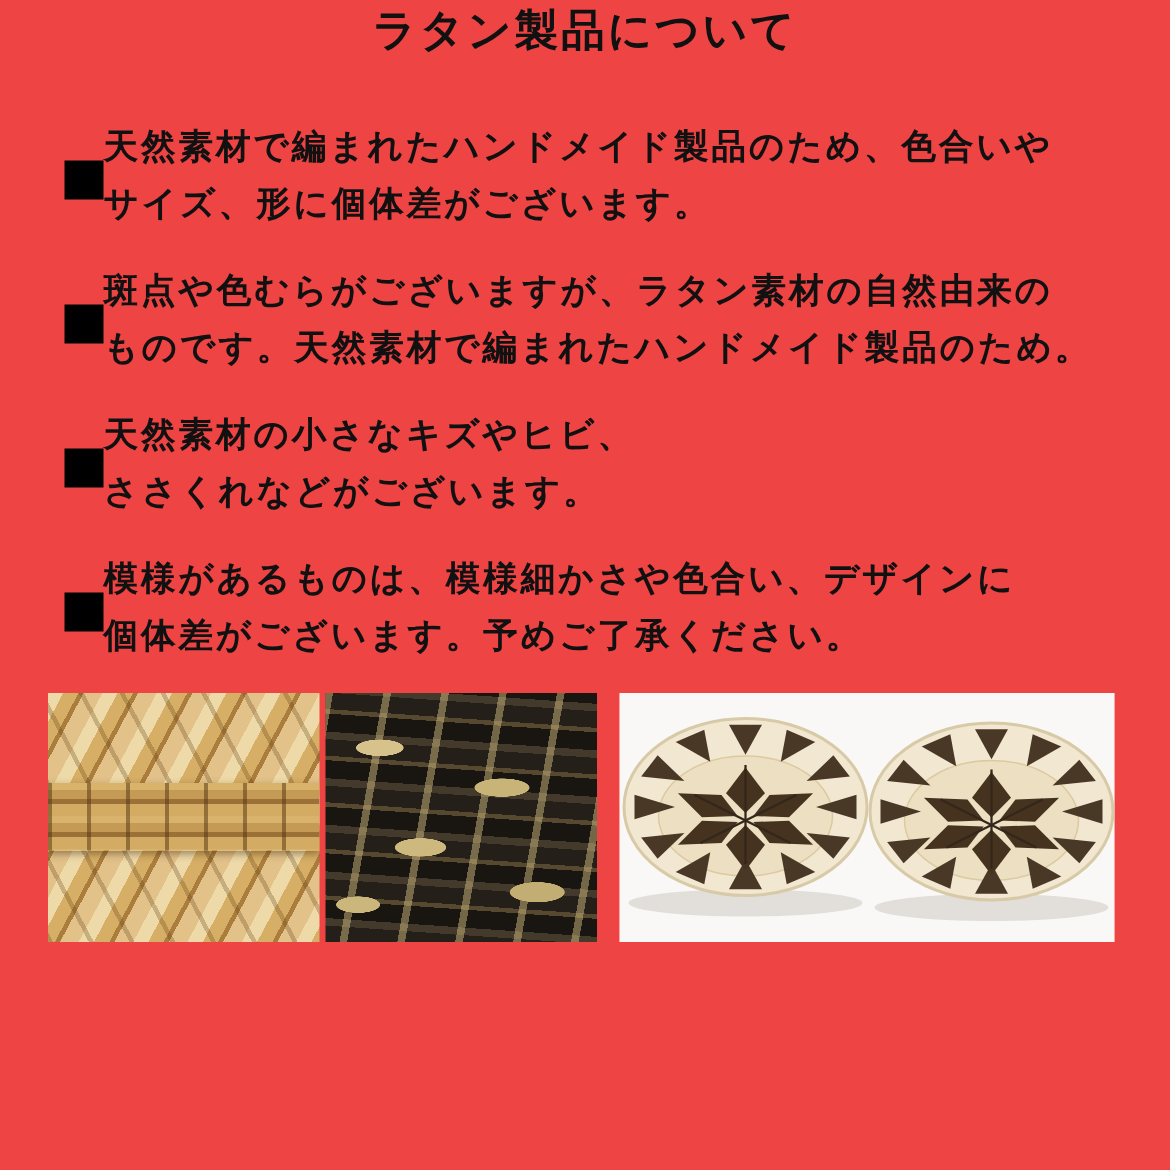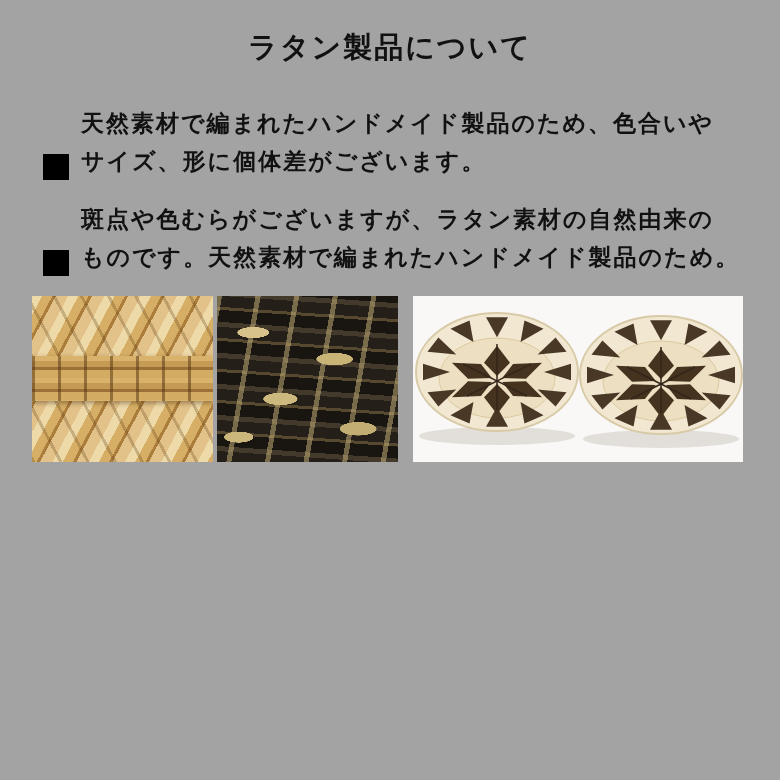--- a/index.html
+++ b/index.html
@@ -4,43 +4,42 @@
 <style>
   html, body { margin: 0; padding: 0; }
   body {
     width: 780px; height: 780px;
     font-family: "Liberation Sans", "DejaVu Sans", sans-serif;
     background: #e9e9e9;
   }
   .page {
     position: relative;
     width: 780px; height: 780px;
-    background: #a3a3a3;
+    background: #ef4444;
     box-sizing: border-box;
-    padding-top: 26px;
     overflow: hidden;
     color: #111;
   }
   h1.title {
     margin: 0 0 36px 0;
     text-align: center;
     font-size: 29px;
     line-height: 42px;
     font-weight: 700;
     letter-spacing: 2px;
   }
   ul.notices {
     list-style: none;
     margin: 0;
     padding: 0 30px 0 43px;
   }
   ul.notices li {
     display: flex;
-    align-items: flex-end;
-    gap: 12px;
+    align-items: center;
+    gap: 0;
     margin-bottom: 20px;
   }
   .marker {
     flex: 0 0 26px;
     width: 26px; height: 26px;
     margin-top: 7px;
     background: #000;
   }
   ul.notices p {
     margin: 0;
@@ -105,20 +104,29 @@
     <li>
       <span class="marker"></span>
       <p>天然素材で編まれたハンドメイド製品のため、色合いや
 サイズ、形に個体差がございます。</p>
     </li>
     <li>
       <span class="marker"></span>
       <p>斑点や色むらがございますが、ラタン素材の自然由来の
 ものです。天然素材で編まれたハンドメイド製品のため。</p>
     </li>
+    <li>
+      <span class="marker"></span>
+      <p>天然素材の小さなキズやヒビ、ささくれなどがございます。</p>
+    </li>
+    <li>
+      <span class="marker"></span>
+      <p>模様があるものは、模様細かさや色合い、デザインに
+個体差がございます。予めご了承ください。</p>
+    </li>
   </ul>
 
   <div class="figures">
 
     <figure>
       <div class="imgs">
         <div class="img light"></div>
         <div class="img dark"></div>
       </div>
 

